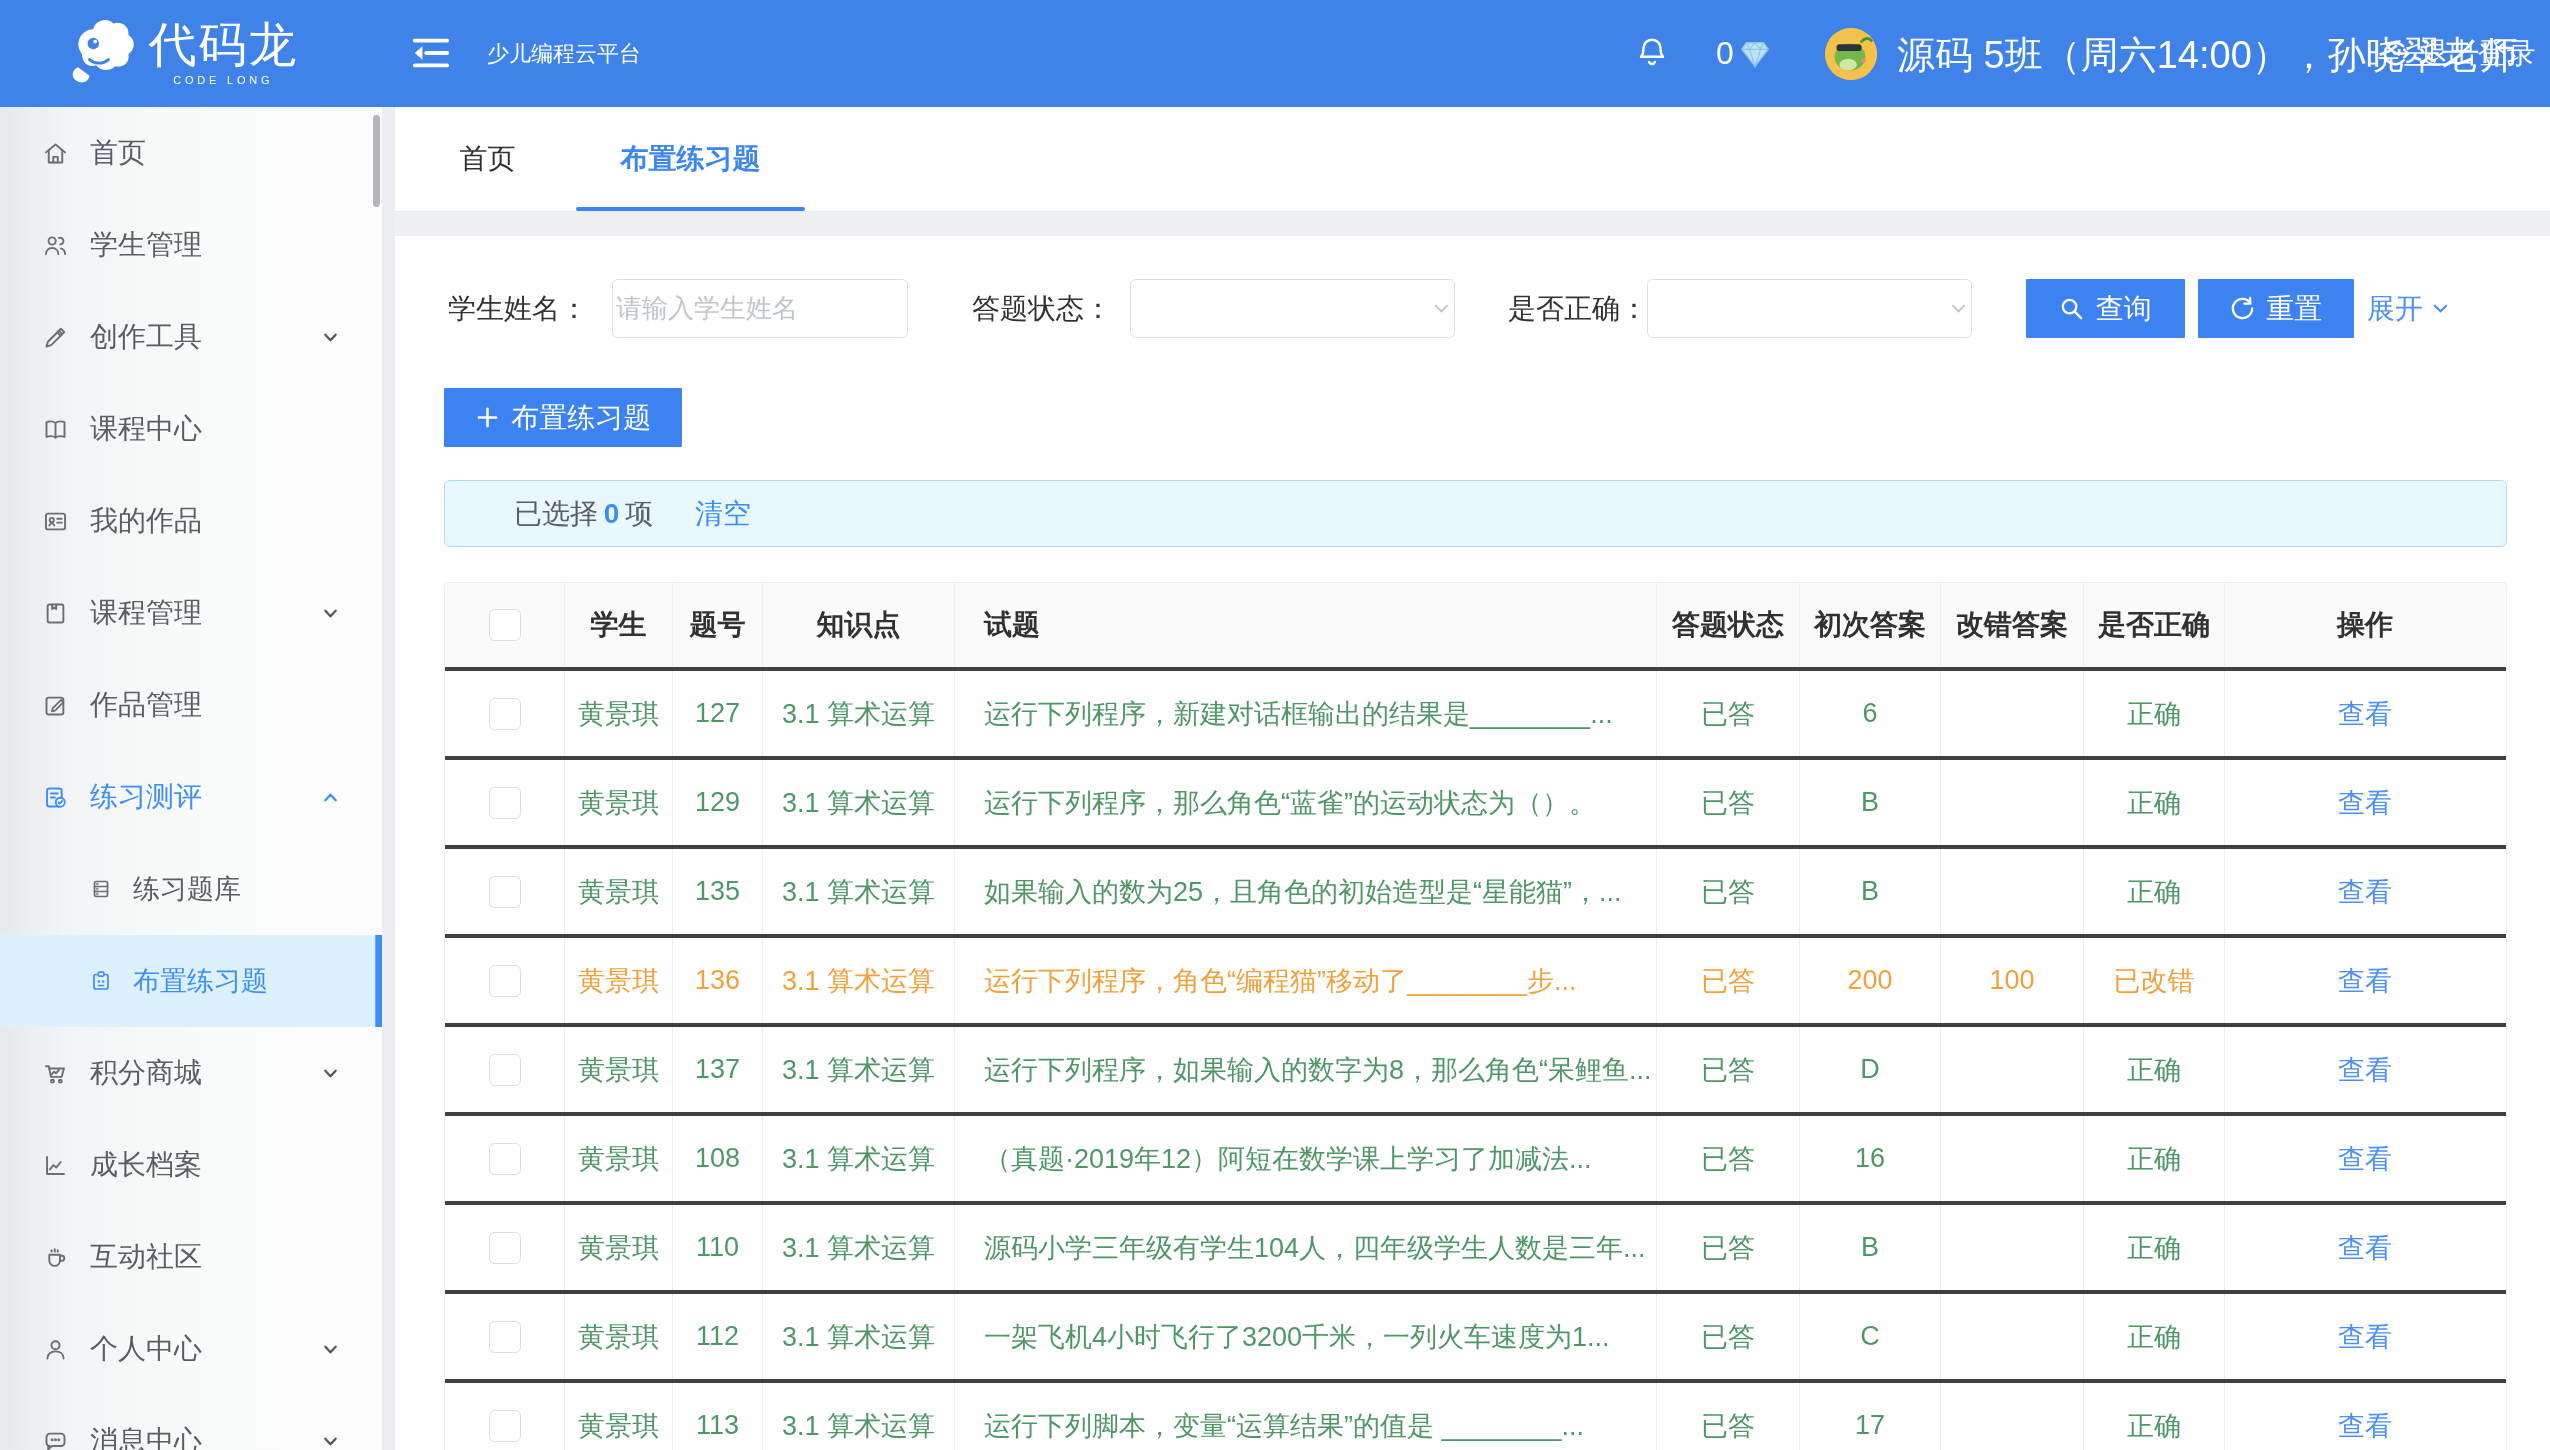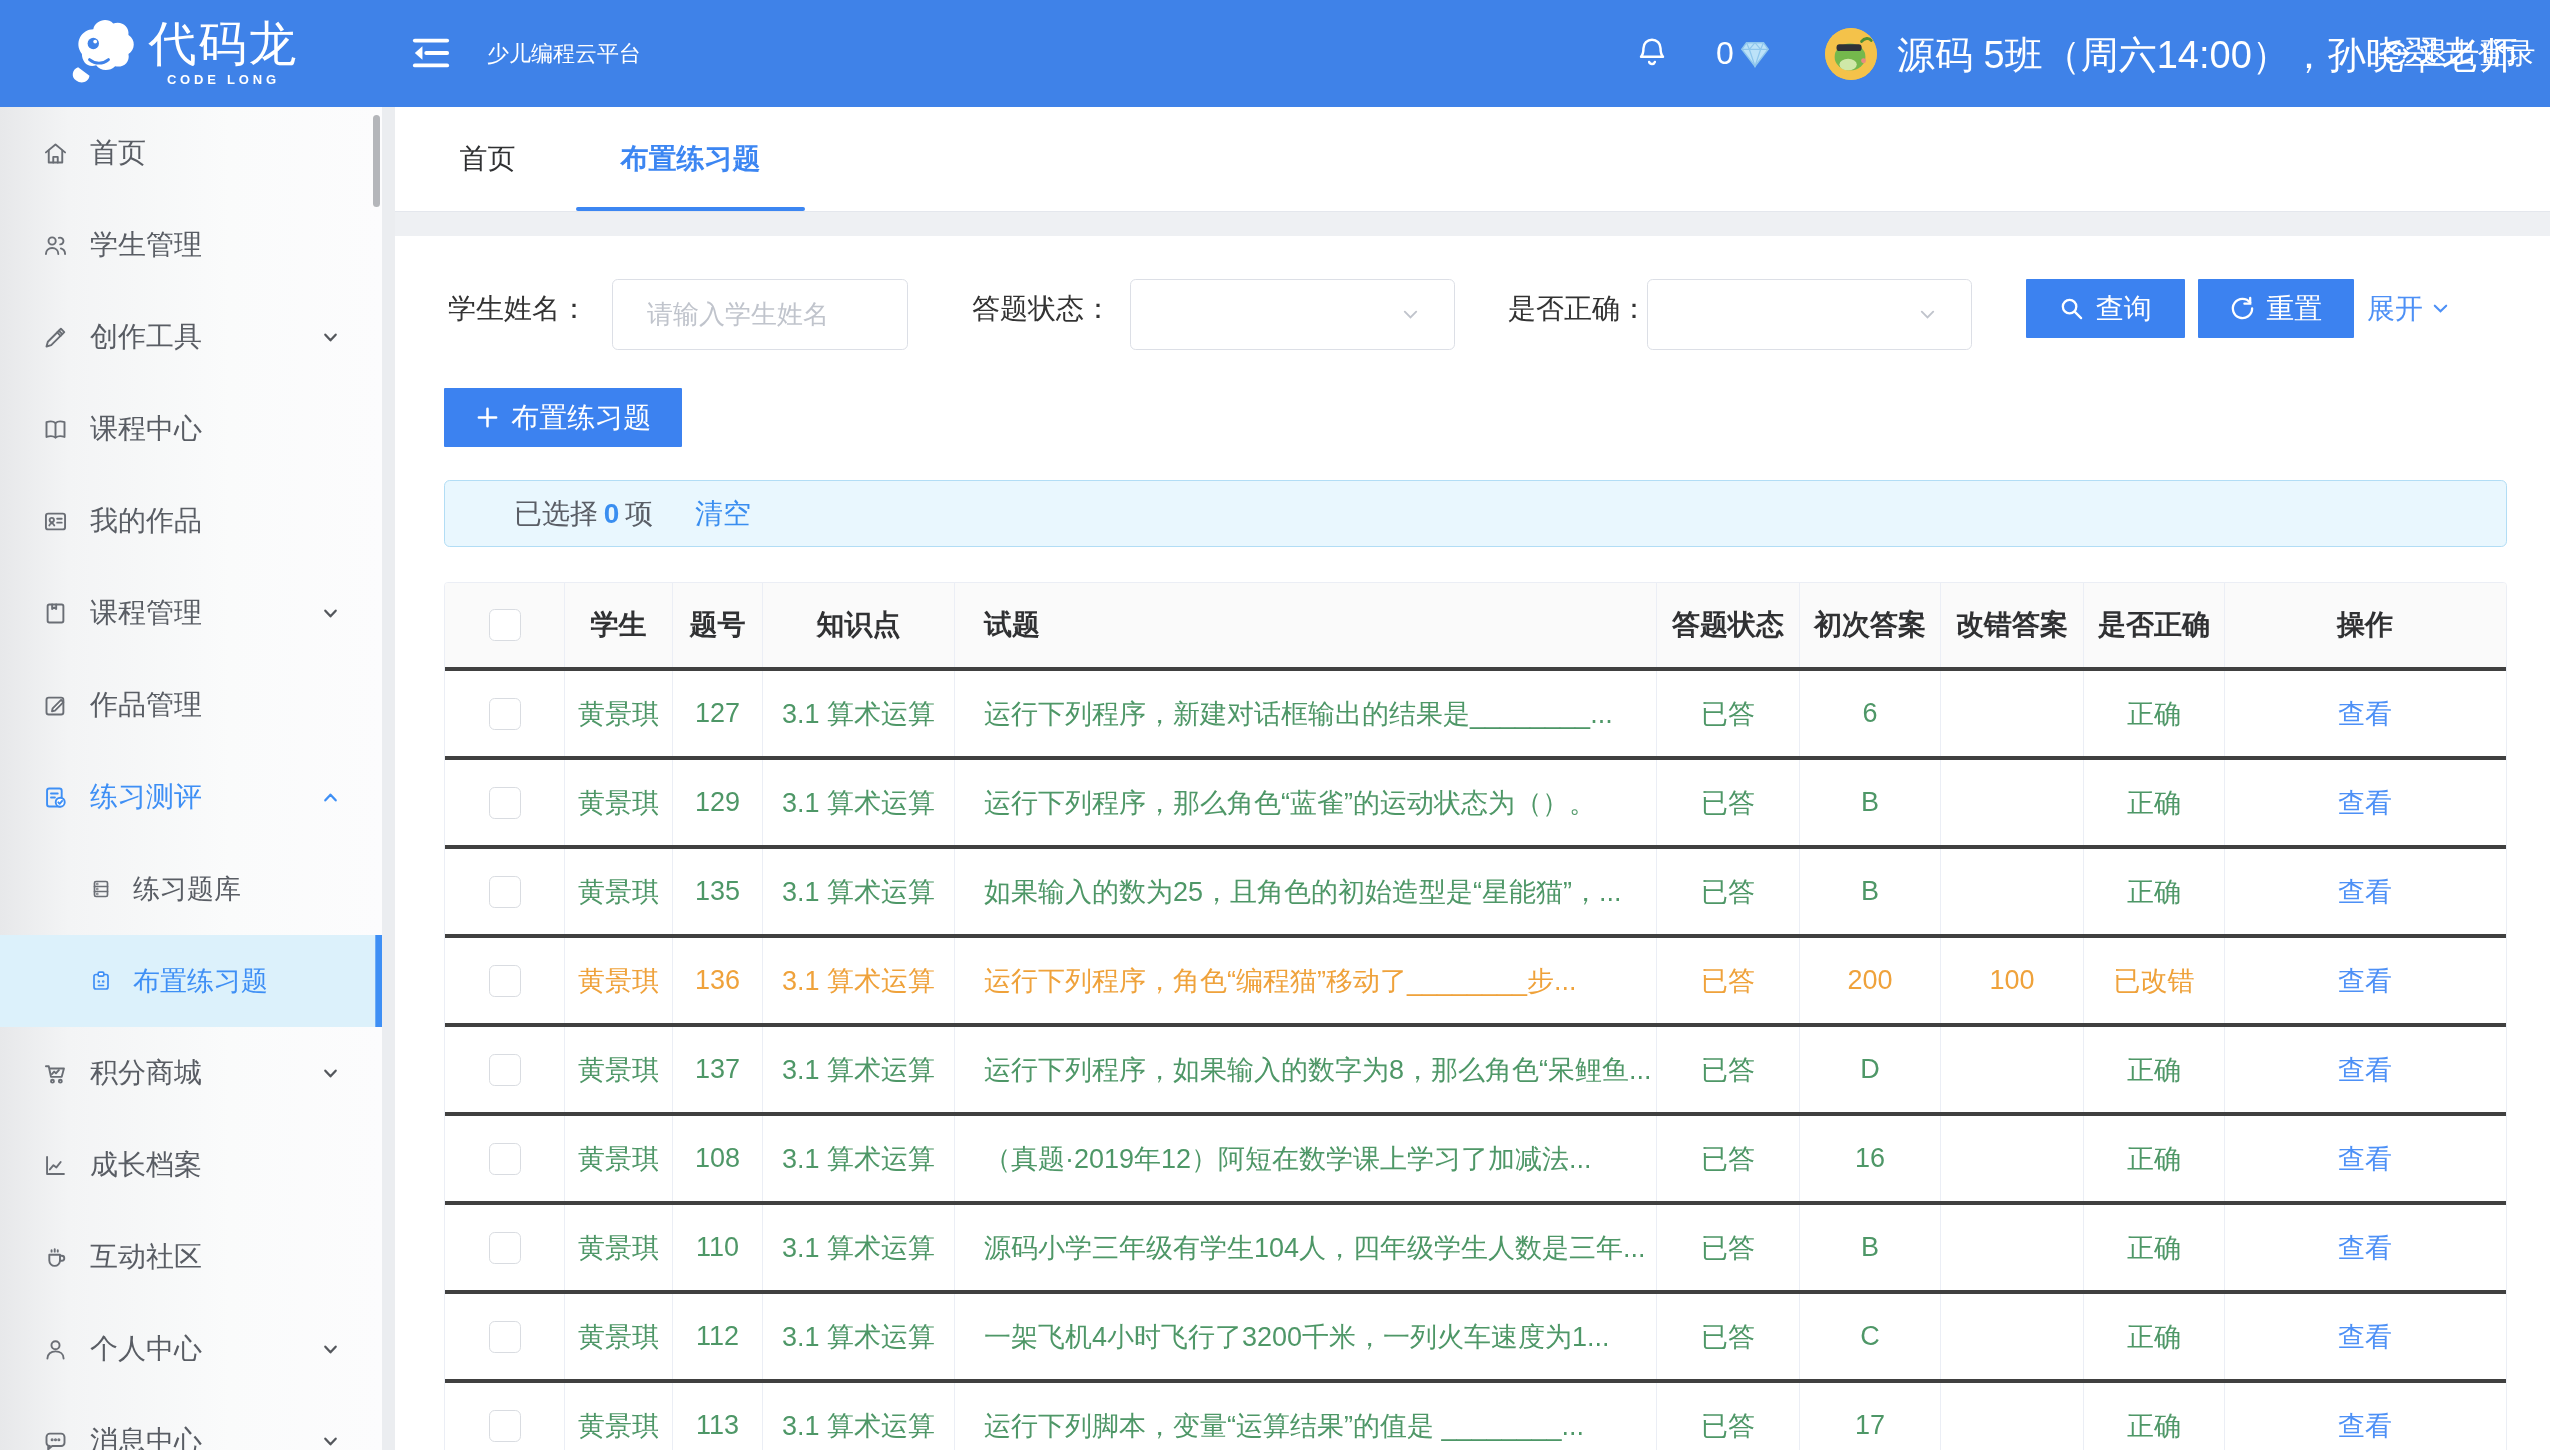--- a/index.html
+++ b/index.html
@@ -5,21 +5,21 @@
   *{margin:0;padding:0;box-sizing:border-box}
   html,body{width:2550px;height:1451px;overflow:hidden;background:#fff;
     font-family:"Liberation Sans","DejaVu Sans",sans-serif;-webkit-font-smoothing:antialiased}
   svg{display:block}
 
   
   #topbar{position:absolute;left:0;top:0;width:2550px;height:107px;background:#3F82E8;color:#fff;z-index:5}
   .logo{position:absolute;left:61px;top:12.4px;display:flex;align-items:center}
   .logo-txt{margin-left:11.5px;display:flex;flex-direction:column;align-items:center}
   .logo-cn{font-size:48px;font-weight:normal;letter-spacing:1.9px;line-height:1.1}
-  .logo-en{font-size:13px;font-weight:bold;letter-spacing:3.8px;margin-top:1.9px}
+  .logo-en{font-size:11px;font-weight:normal;letter-spacing:3.8px;margin-top:1.9px}
   .collapse{position:absolute;left:411px;top:33px;width:40px;height:40px;cursor:pointer}
   .platform-title{position:absolute;left:487px;top:0;height:107px;display:flex;align-items:center;font-size:22px}
   .bell{position:absolute;left:1634px;top:35px;width:36px;height:36px;cursor:pointer}
   .gem{position:absolute;left:1716px;top:0;height:107px;display:flex;align-items:center;gap:3.8px;font-size:32px}
   .avatar{position:absolute;left:1825px;top:28px;width:52px;height:52px;border-radius:50%;overflow:hidden;background:#F4C24A}
   .class-info{position:absolute;left:1897px;top:16px;height:79px;display:flex;align-items:center;font-size:38px}
   .logout{position:absolute;left:2379px;top:0;height:107px;display:flex;align-items:center;gap:9.5px;font-size:29px;cursor:pointer}
 
   
   #sidebar{position:absolute;left:0;top:107px;width:382px;bottom:0;
@@ -40,21 +40,21 @@
   #main{position:absolute;left:395px;top:107px;right:0;bottom:0;background:#fff}
   #tabbar{position:absolute;left:0;top:0;right:0;height:105px;background:#fff;border-bottom:1px solid #E4E7ED;display:flex;padding-left:20px}
   .tab{position:relative;width:145px;display:flex;align-items:center;justify-content:center;font-size:28px;color:#303133;cursor:pointer;margin-right:16px}
   .tab.active{width:229px;color:#3C86F2;font-weight:bold}
   .tab.active::after{content:"";position:absolute;left:0;right:0;bottom:0;height:3.8px;border-radius:1.9px;background:#3C86F2}
   #gray-strip{position:absolute;left:0;top:105px;right:0;height:24px;background:#EEF0F3}
   #content{position:absolute;left:0;top:129px;right:0;bottom:0;background:#fff}
 
   
   .f-label{position:absolute;font-size:28px;color:#333;line-height:59px;white-space:nowrap}
-  .f-input,.f-select{position:absolute;height:71px;width:296px;border:1px solid #DCDFE6;border-radius:5.7px;background:#fff;font-size:26px;color:#333;padding:0 34px;outline:none}
+  .f-input,.f-select{position:absolute;height:59px;width:296px;border:1px solid #DCDFE6;border-radius:5.7px;background:#fff;font-size:26px;color:#333;padding:0 3px;outline:none}
   .f-input::placeholder{color:#C0C4CC}
   .f-select{width:325px;display:flex;align-items:center;justify-content:flex-end;cursor:pointer}
   .f-select .sel-chev{width:19px;height:19px;color:#C0C4CC}
   .btn{position:absolute;height:59px;border:none;border-radius:1px;background:#3C82F0;color:#fff;font-size:28px;display:inline-flex;align-items:center;justify-content:center;gap:11.5px;cursor:pointer;font-family:inherit}
   .btn .b-icon{width:25px;height:25px}
   #expand-link{position:absolute;display:flex;align-items:center;gap:7.6px;height:59px;font-size:28px;color:#4D90F6;cursor:pointer}
   #expand-link .e-chev{width:19px;height:19px}
 
   
   #assign-btn{left:49px;top:152px;width:238px}

